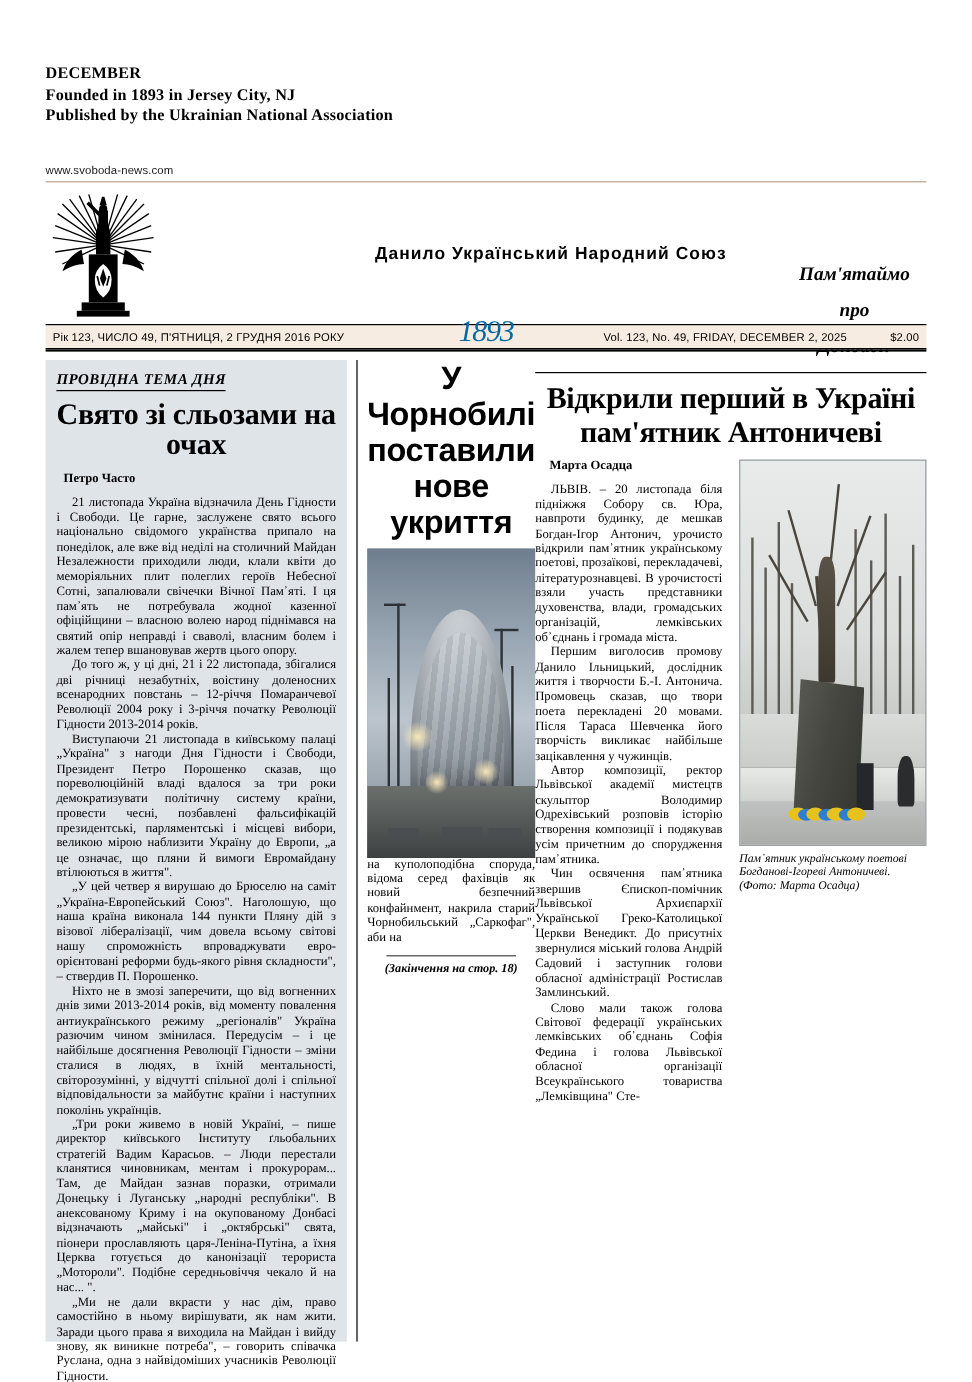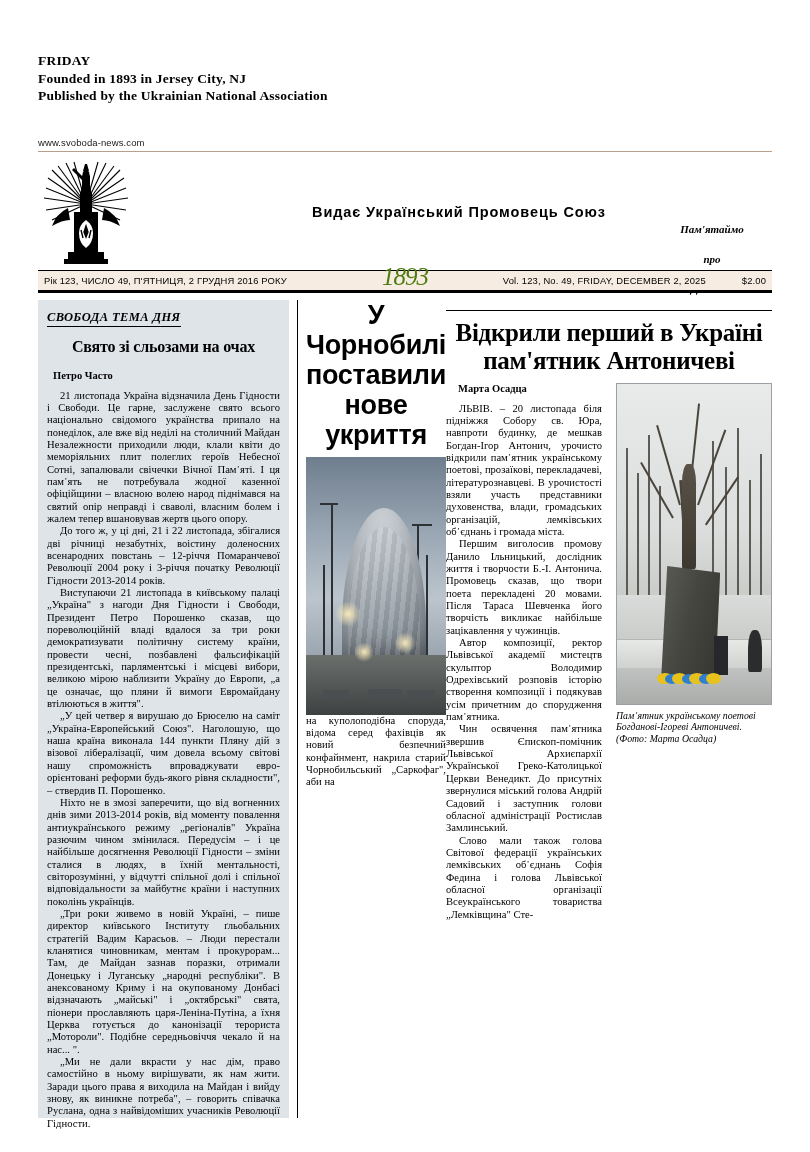--- a/index.html
+++ b/index.html
@@ -84,21 +84,21 @@
   }
   .slogan {
     position: absolute;
     right: 0;
     top: 12px;
     width: 120px;
     text-align: center;
     font-family: "Liberation Serif", serif;
     font-style: italic;
     font-weight: bold;
-    font-size: 11px;
+    font-size: 16px;
     line-height: 30px;
   }
 
   
   .dateline {
     position: relative;
     background: #f6ece2;
     border-top: 1px solid #000;
     border-bottom: 1px solid #000;
     height: 19px;
@@ -111,21 +111,21 @@
   .dl-left { padding-left: 6px; }
   .dl-right { margin-left: auto; display: flex; gap: 36px; padding-right: 6px; }
   .dl-1893 {
     position: absolute;
     left: 50%;
     top: -8px;
     transform: translateX(-50%);
     font-family: "Liberation Serif", serif;
     font-style: italic;
     font-size: 25px;
-    color: #4d7c0f;
+    color: #0369a1;
     letter-spacing: -1px;
   }
   .rule-heavy { border-top: 2px solid #000; }
 
   
   .content {
     display: flex;
     margin-top: 7px;
     height: 818px;
   }
@@ -156,21 +156,21 @@
     font-size: 12.5px;
     letter-spacing: .4px;
     border-bottom: 1.4px solid #000;
     display: inline-block;
     padding-bottom: 1px;
     margin-bottom: 7px;
   }
   .hl-left {
     font-family: "Liberation Serif", serif;
     font-weight: bold;
-    font-size: 16px;
+    font-size: 25px;
     line-height: 25px;
     text-align: center;
     margin: 0 0 11px 0;
     letter-spacing: -.2px;
   }
   .byline {
     font-family: "Liberation Serif", serif;
     font-weight: bold;
     font-size: 10.5px;
     margin: 0 0 9px 6px;
@@ -388,21 +388,21 @@
     line-height: 11.6px;
     margin-top: 5px;
   }
 </style>
 </head>
 <body>
 
 <div class="page">
 
   <div class="ident">
-    <div>FRIDAY</div>
+    <div>DECEMBER</div>
     <div>Founded in 1893 in Jersey City, NJ</div>
     <div>Published by the Ukrainian National Association</div>
   </div>
 
   <div class="weburl">www.svoboda-news.com</div>
   <div class="rule-thin"></div>
 
   <div class="masthead">
 
     <svg class="logo" viewBox="0 0 96 104">
@@ -433,21 +433,21 @@
       <path d="M30 48 q-12 6 -16 18 q10 -6 18 -6 z" fill="#000"></path>
       <path d="M66 48 q12 6 16 18 q-10 -6 -18 -6 z" fill="#000"></path>
       <rect x="36" y="52" width="24" height="40" fill="#000"></rect>
       <path d="M48 60 q-7 5 -7 13 q0 10 7 15 q7 -5 7 -15 q0 -8 -7 -13 z" fill="#fff"></path>
       <path d="M48 66 l2 6 l-2 5 l-2 -5 z M43 70 l2 8 M53 70 l-2 8" stroke="#000" stroke-width="1.4" fill="#000"></path>
       <rect x="30" y="92" width="36" height="7" fill="#000"></rect>
       <rect x="26" y="99" width="44" height="5" fill="#000"></rect>
     </svg>
 
     <div class="title-wrap">
-      <div class="subtitle">Видає Український Промовець Союз</div>
+      <div class="subtitle">Данило Український Народний Союз</div>
       <div class="slogan">
         <div>Пам'ятаймо</div>
         <div>про</div>
         <div>Донбасі!</div>
       </div>
     </div>
   </div>
 
   <div class="dateline">
     <div class="dl-left">Рік 123, ЧИСЛО 49, П'ЯТНИЦЯ, 2 ГРУДНЯ 2016 РОКУ</div>
@@ -455,21 +455,21 @@
     <div class="dl-right">
       <span>Vol. 123, No. 49, FRIDAY, DECEMBER 2, 2025</span>
       <span>$2.00</span>
     </div>
   </div>
   <div class="rule-heavy"></div>
 
   <div class="content">
 
     <div class="col-left">
-      <div class="kicker">СВОБОДА ТЕМА ДНЯ</div>
+      <div class="kicker">ПРОВІДНА ТЕМА ДНЯ</div>
       <div class="hl-left">Свято зі сльозами на очах</div>
       <div class="byline">Петро Часто</div>
       <div class="bodytext">
         <p>21 листопада Україна відзначила День Гідности і Свободи. Це гарне, заслужене свято всього національно свідомого українства припало на понеділок, але вже від неділі на столичний Майдан Незалежности приходили люди, клали квіти до меморіяльних плит полеглих героїв Небесної Сотні, запалювали свічечки Вічної Пам᾽яті. І ця пам᾽ять не потребувала жодної казенної офіційщини – власною волею народ піднімався на святий опір неправді і сваволі, власним болем і жалем тепер вшановував жертв цього опору.</p>
         <p>До того ж, у ці дні, 21 і 22 листопада, збігалися дві річниці незабутніх, воістину доленосних всенародних повстань – 12-річчя Помаранчевої Революції 2004 року і 3-річчя початку Революції Гідности 2013-2014 років.</p>
         <p>Виступаючи 21 листопада в київському палаці „Україна" з нагоди Дня Гідности і Свободи, Президент Петро Порошенко сказав, що пореволюційній владі вдалося за три роки демократизувати політичну систему країни, провести чесні, позбавлені фальсифікацій президентські, парляментські і місцеві вибори, великою мірою наблизити Україну до Европи, „а це означає, що пляни й вимоги Евромайдану втілюються в життя".</p>
         <p>„У цей четвер я вирушаю до Брюселю на саміт „Україна-Европейський Союз". Наголошую, що наша країна виконала 144 пункти Пляну дій з візової лібералізації, чим довела всьому світові нашу спроможність впроваджувати евро-орієнтовані реформи будь-якого рівня складности", – ствердив П. Порошенко.</p>
         <p>Ніхто не в змозі заперечити, що від вогненних днів зими 2013-2014 років, від моменту повалення антиукраїнського режиму „регіоналів" Україна разючим чином змінилася. Передусім – і це найбільше досягнення Революції Гідности – зміни сталися в людях, в їхній ментальності, світорозумінні, у відчутті спільної долі і спільної відповідальности за майбутнє країни і наступних поколінь українців.</p>
         <p>„Три роки живемо в новій Україні, – пише директор київського Інституту ґльобальних стратегій Вадим Карасьов. – Люди перестали кланятися чиновникам, ментам і прокурорам... Там, де Майдан зазнав поразки, отримали Донецьку і Луганську „народні республіки". В анексованому Криму і на окупованому Донбасі відзначають „майські" і „октябрські" свята, піонери прославляють царя-Леніна-Путіна, а їхня Церква готується до канонізації терориста „Мотороли". Подібне середньовіччя чекало й на нас... ".</p>
         <p>„Ми не дали вкрасти у нас дім, право самостійно в ньому вирішувати, як нам жити. Заради цього права я виходила на Майдан і вийду знову, як виникне потреба", – говорить співачка Руслана, одна з найвідоміших учасників Революції Гідности.</p>
@@ -502,20 +502,21 @@
           <div class="vehicle" style="left:44%;width:34px;height:10px;"></div>
           <div class="vehicle" style="left:72%;width:28px;height:9px;"></div>
         </div>
 
 
         <div class="two-col">
           <div>
             <div class="bodytext">
               <p style="text-indent:0">на куполоподібна споруда, відома серед фахівців як новий безпечний конфайнмент, накрила старий Чорнобильський „Саркофаг", аби на</p>
             </div>
+            <div class="jump">(Закінчення на стор. 18)</div>
           </div>
         </div>
       </div>
 
       <div style="margin-top:10px">
         <div class="rule-above"></div>
         <div class="hl-right2">Відкрили перший в Україні пам'ятник Антоничеві</div>
 
         <div class="two-col">
           <div>

